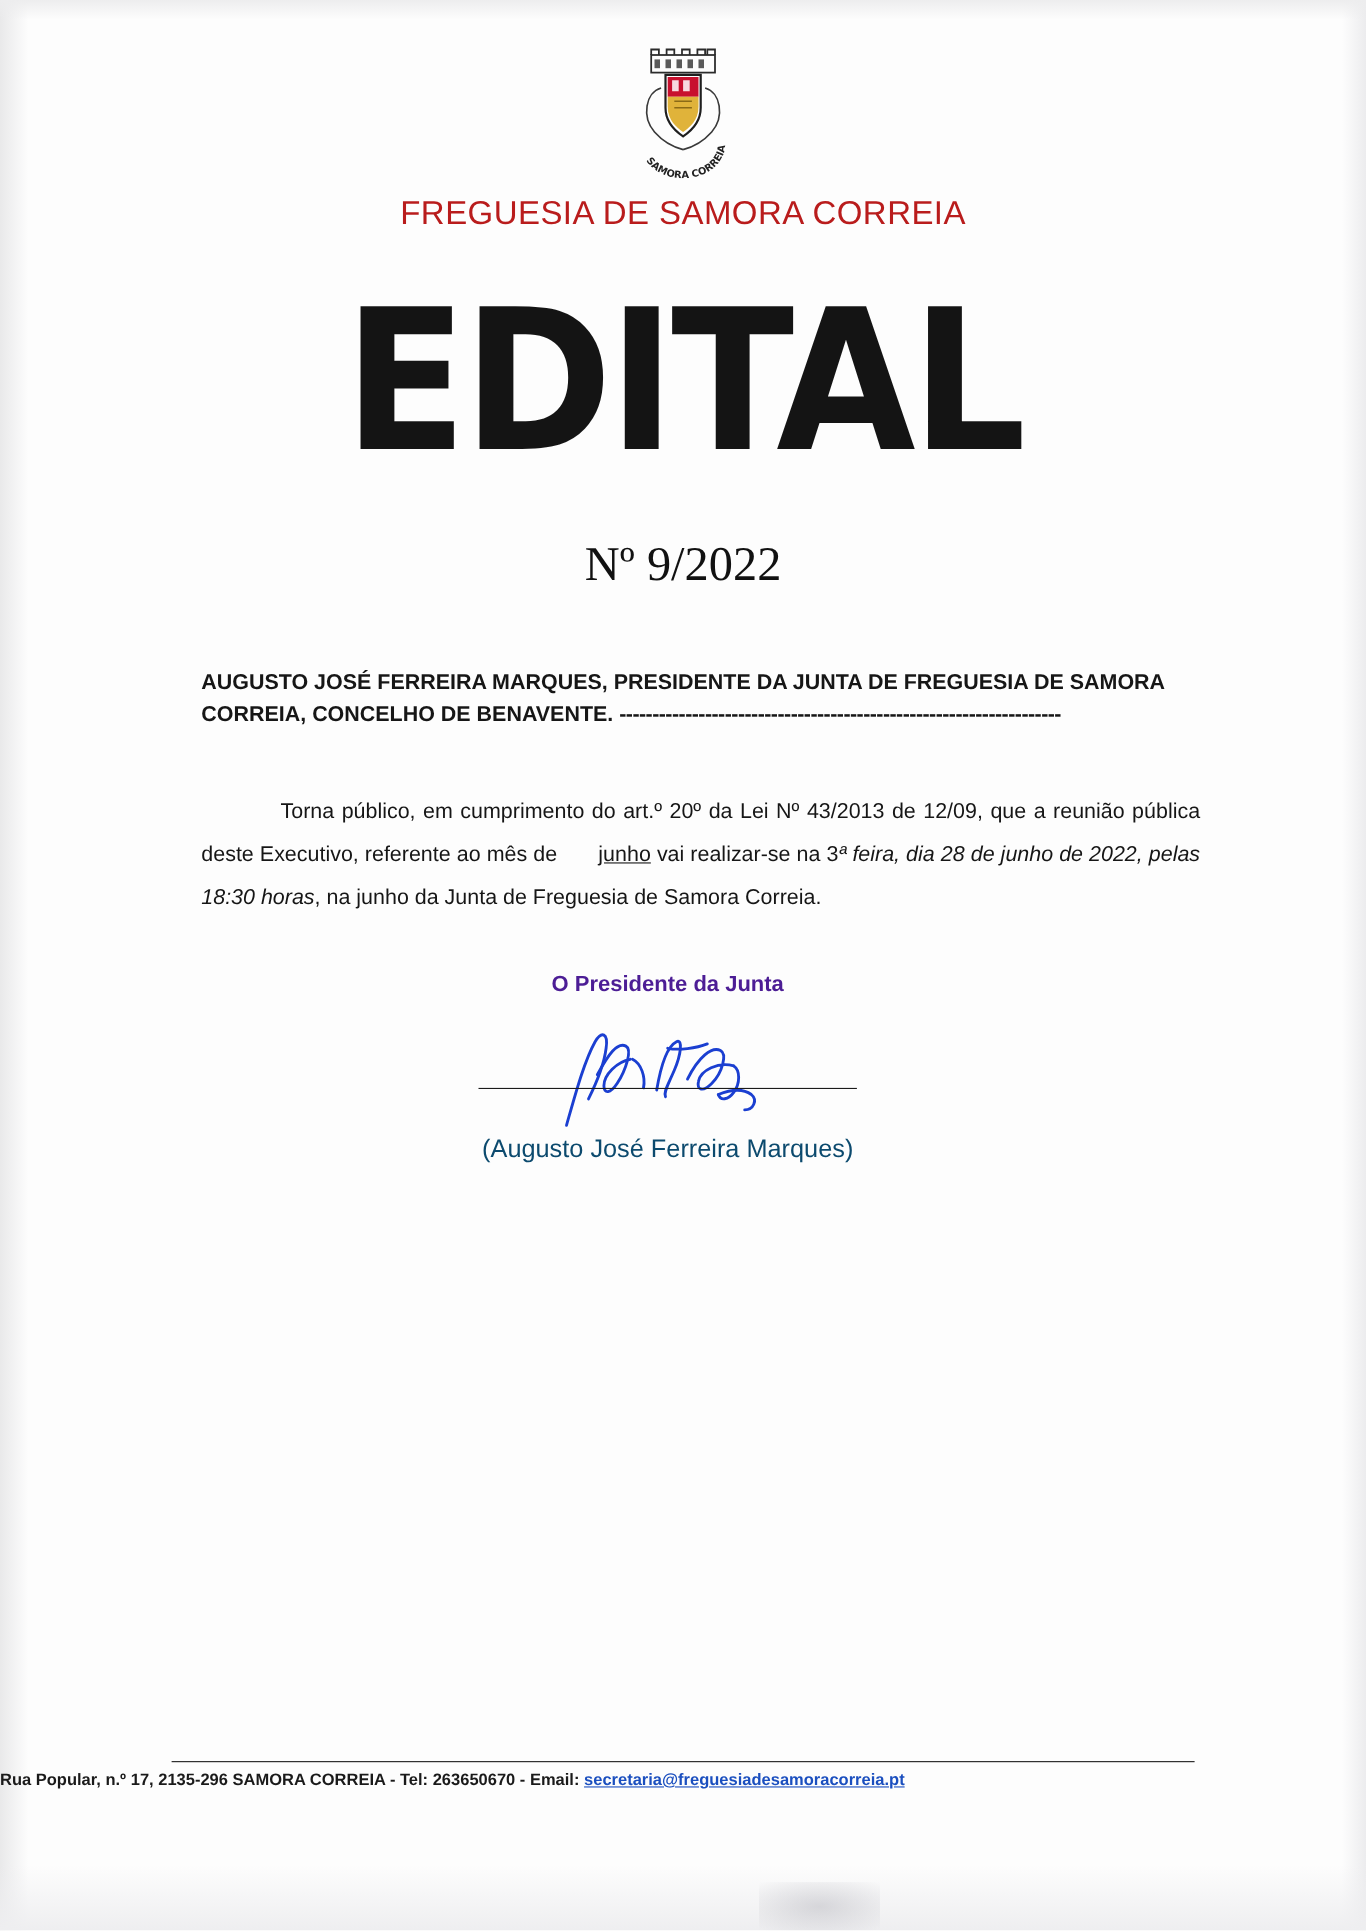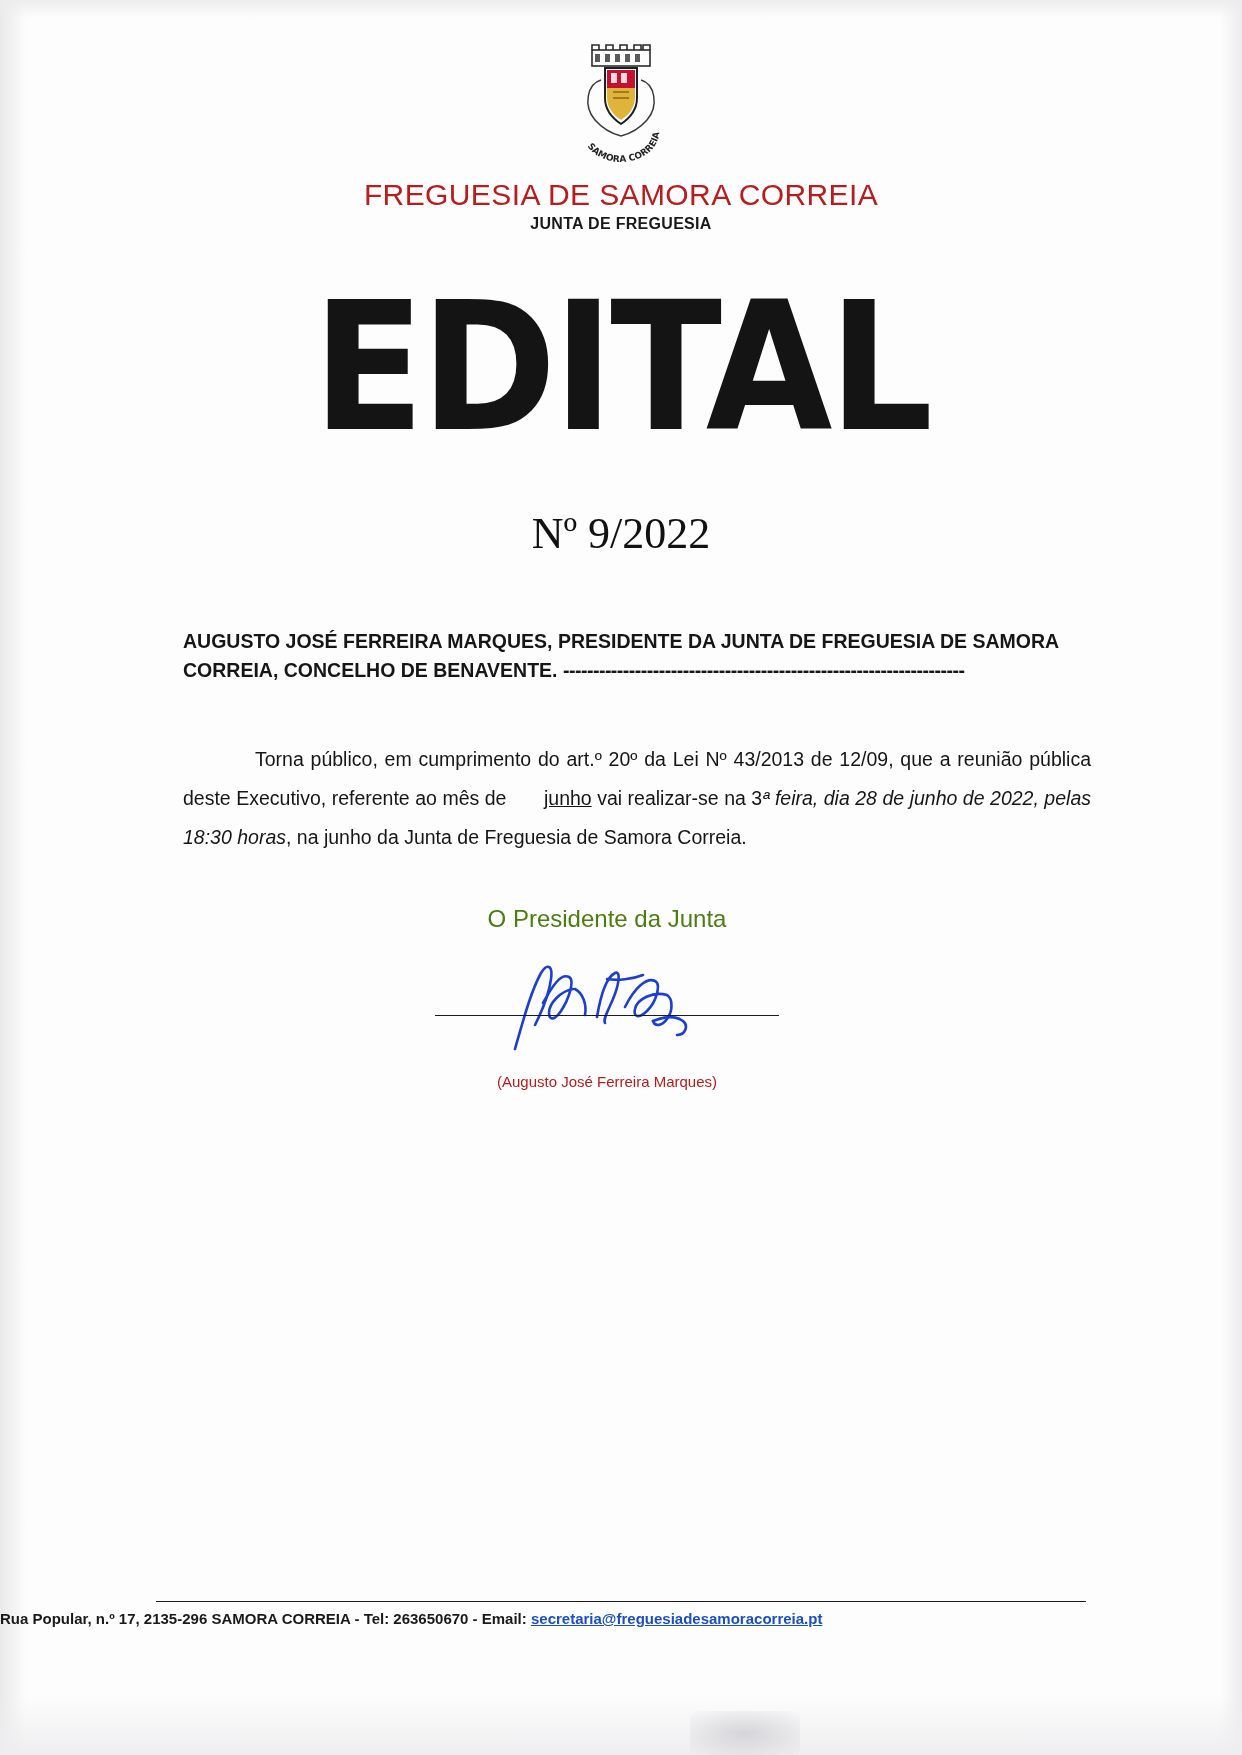--- a/index.html
+++ b/index.html
@@ -140,22 +140,23 @@
     font-size: 19.5px;
     color: #161616;
   }
 
   .sign-block {
     margin-top: 48px;
     text-align: center;
     padding-right: 60px;
   }
   .sign-title {
-    font-size: 24px;
-    color: #4d7c0f;
+    font-size: 20px;
+    color: #4c1d95;
+    font-weight: bold;
   }
   .sign-area {
     position: relative;
     height: 110px;
     margin-top: 10px;
   }
   .sign-line {
     position: absolute;
     left: 50%;
     transform: translateX(-50%);
@@ -163,23 +164,23 @@
     width: 344px;
     border-bottom: 1.6px solid #1b1b1b;
   }
   .signature-svg {
     position: absolute;
     left: 50%;
     transform: translateX(-50%);
     top: 8px;
   }
   .sign-name {
-    font-size: 15px;
-    color: #b91c1c;
-    margin-top: 20px;
+    font-size: 23px;
+    color: #0c4a6e;
+    margin-top: 4px;
   }
 
   
   .footer {
     position: absolute;
     left: 0; right: 0;
     bottom: 128px;
     text-align: left;
   }
   .footer-rule {
@@ -248,21 +249,20 @@
 
         <path id="crestArc" d="M22 92 a38 30 0 0 0 76 0" fill="none"></path>
         <text font-family="DejaVu Sans, sans-serif" font-size="9" font-weight="bold" fill="#222">
           <textPath href="#crestArc" startOffset="14%">SAMORA CORREIA</textPath>
         </text>
       </svg>
     </div>
 
     <div class="org-block">
       <div class="org-name">FREGUESIA DE SAMORA CORREIA</div>
-      <div class="org-sub">JUNTA DE FREGUESIA</div>
     </div>
 
     <div class="edital-title">EDITAL</div>
 
     <div class="edital-number">Nº 9/2022</div>
 
     <div class="body-area">
 
       <div class="declarant">
         <span>AUGUSTO JOSÉ FERREIRA MARQUES, PRESIDENTE DA JUNTA DE FREGUESIA DE SAMORA CORREIA, CONCELHO DE BENAVENTE.</span>

